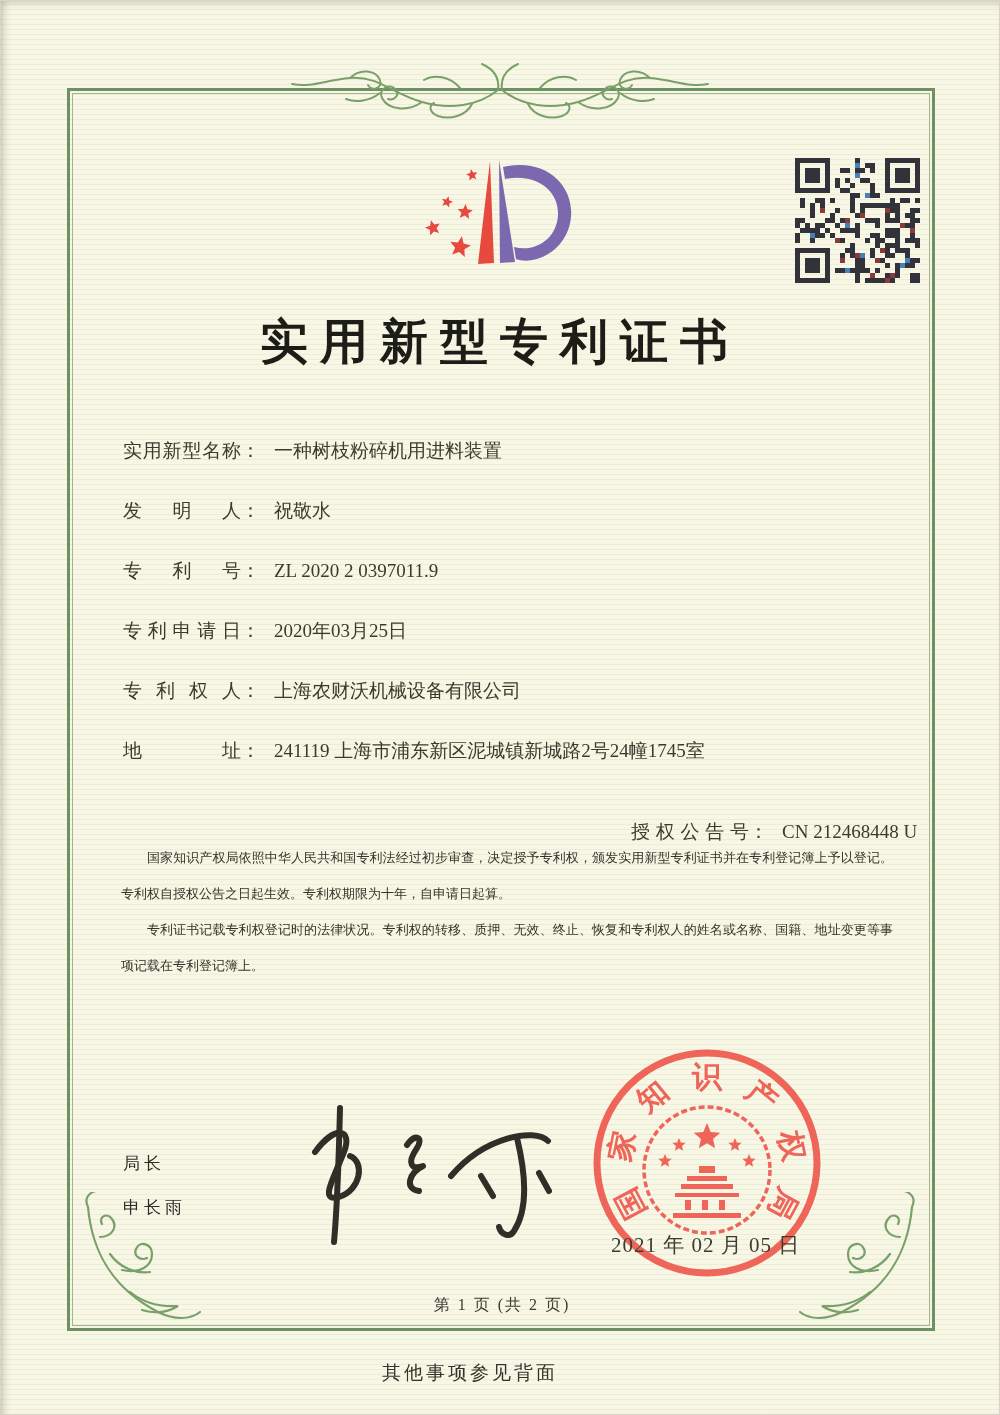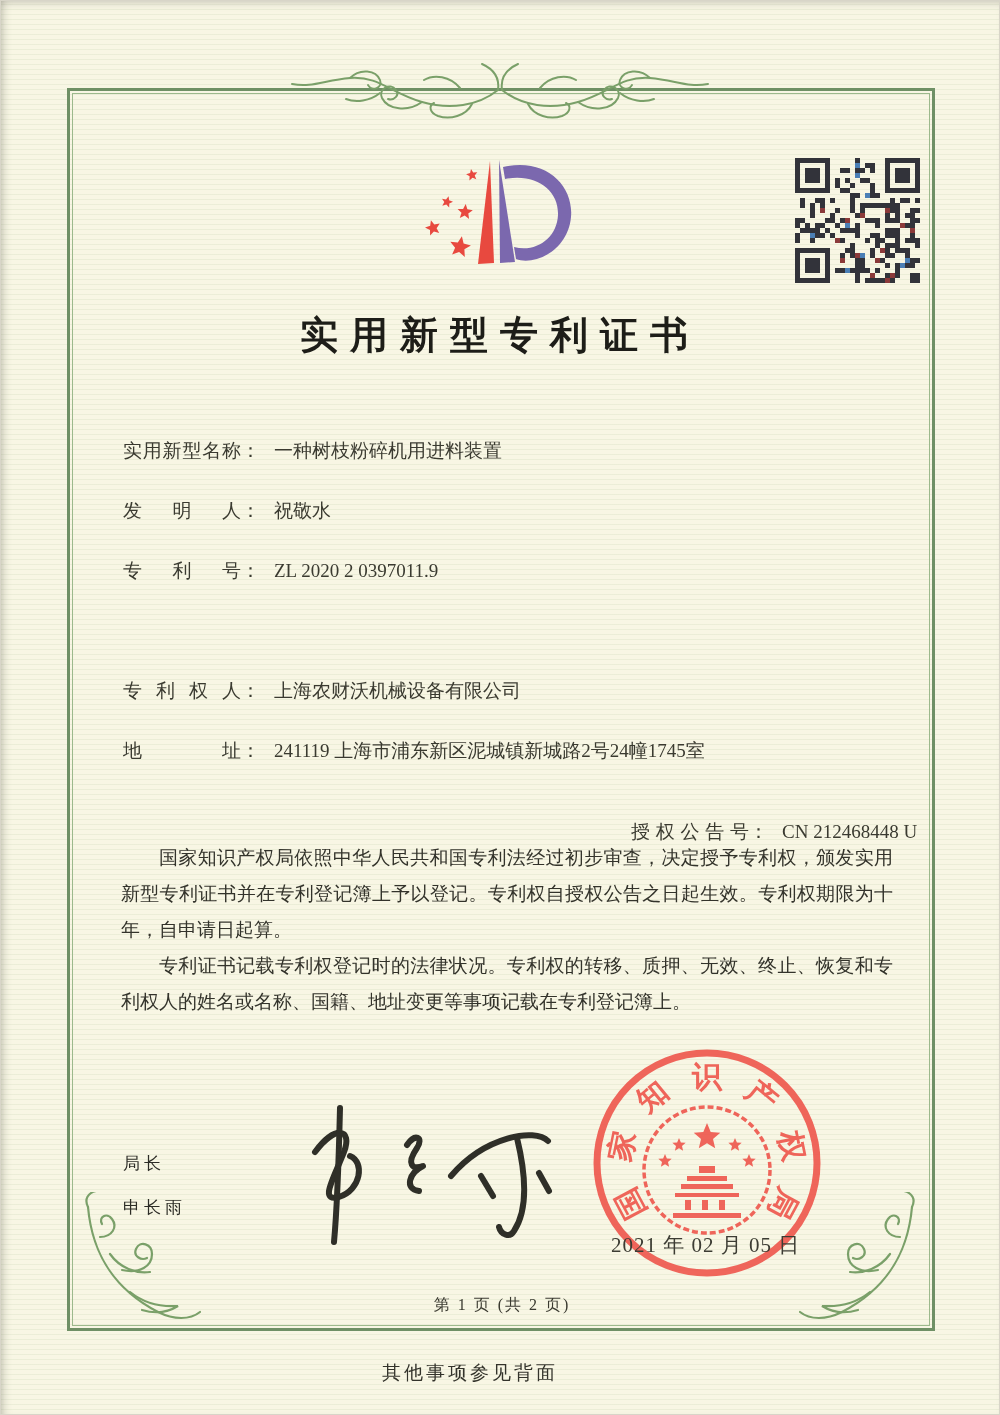--- a/index.html
+++ b/index.html
@@ -21,32 +21,32 @@
   }
   .frame-inner{
     position:absolute;left:2px;top:2px;right:2px;bottom:2px;
     border:1px solid #9cb98c;
   }
   .cert-no{
     position:absolute;left:103px;top:166px;font-size:20px;letter-spacing:3px;color:#45453c;
   }
   .title{
     position:absolute;left:0;top:310px;width:100%;text-align:center;
-    font-size:38px;font-weight:bold;letter-spacing:12px;color:#1d1d18;
+    font-size:48px;font-weight:bold;letter-spacing:12px;color:#1d1d18;
   }
   .field{position:absolute;left:123px;font-size:19px;white-space:nowrap;color:#3a3a30;}
   .field .flabel{
     display:inline-block;width:118px;text-align:justify;text-align-last:justify;
     vertical-align:bottom;
   }
   .field .colon{display:inline-block;margin-right:14px;}
   .grant-no{position:absolute;left:508px;top:0;margin-top:21px;}
   .paras{
     position:absolute;left:121px;top:840px;width:772px;
-    font-size:19px;line-height:36px;color:#33332b;text-align:justify;
+    font-size:13px;line-height:36px;color:#33332b;text-align:justify;
   }
   .paras p{margin:0;text-indent:2em;}
   .signer{position:absolute;left:123px;font-size:17px;color:#2c2c26;letter-spacing:4px;}
   .sig-svg{position:absolute;left:255px;top:1090px;}
   .seal-svg{position:absolute;left:575px;top:1035px;}
   .seal-date{position:absolute;left:611px;top:1231px;font-size:21px;letter-spacing:1px;color:#3c3c33;z-index:1;}
   .page-footer{position:absolute;left:0;top:1295px;width:93%;text-align:center;font-size:16px;color:#3a3a30;letter-spacing:2px;padding-left:37px;}
   .back-note{position:absolute;left:0;top:1360px;width:94%;text-align:center;font-size:19px;color:#33332b;letter-spacing:3px;}
   .logo-svg{position:absolute;left:420px;top:145px;}
   .qr-svg{position:absolute;left:795px;top:158px;}
@@ -407,20 +407,23 @@
 
   <div class="field" style="top:438px">
     <span class="flabel">实用新型名称</span><span class="colon">：</span><span>一种树枝粉碎机用进料装置</span>
   </div>
   <div class="field" style="top:498px">
     <span class="flabel">发明人</span><span class="colon">：</span><span>祝敬水</span>
   </div>
   <div class="field" style="top:558px">
     <span class="flabel">专利号</span><span class="colon">：</span><span>ZL 2020 2 0397011.9</span>
   </div>
+  <div class="field" style="top:618px">
+    <span class="flabel">专利申请日</span><span class="colon">：</span><span>2020年03月25日</span>
+  </div>
   <div class="field" style="top:678px">
     <span class="flabel">专利权人</span><span class="colon">：</span><span>上海农财沃机械设备有限公司</span>
   </div>
   <div class="field" style="top:738px">
     <span class="flabel">地址</span><span class="colon">：</span><span>241119 上海市浦东新区泥城镇新城路2号24幢1745室</span>
   </div>
   <div class="field" style="top:798px;right:0">
     <span class="grant-no">
       <span class="flabel">授权公告号</span><span class="colon">：</span><span>CN 212468448 U</span>
     </span>

